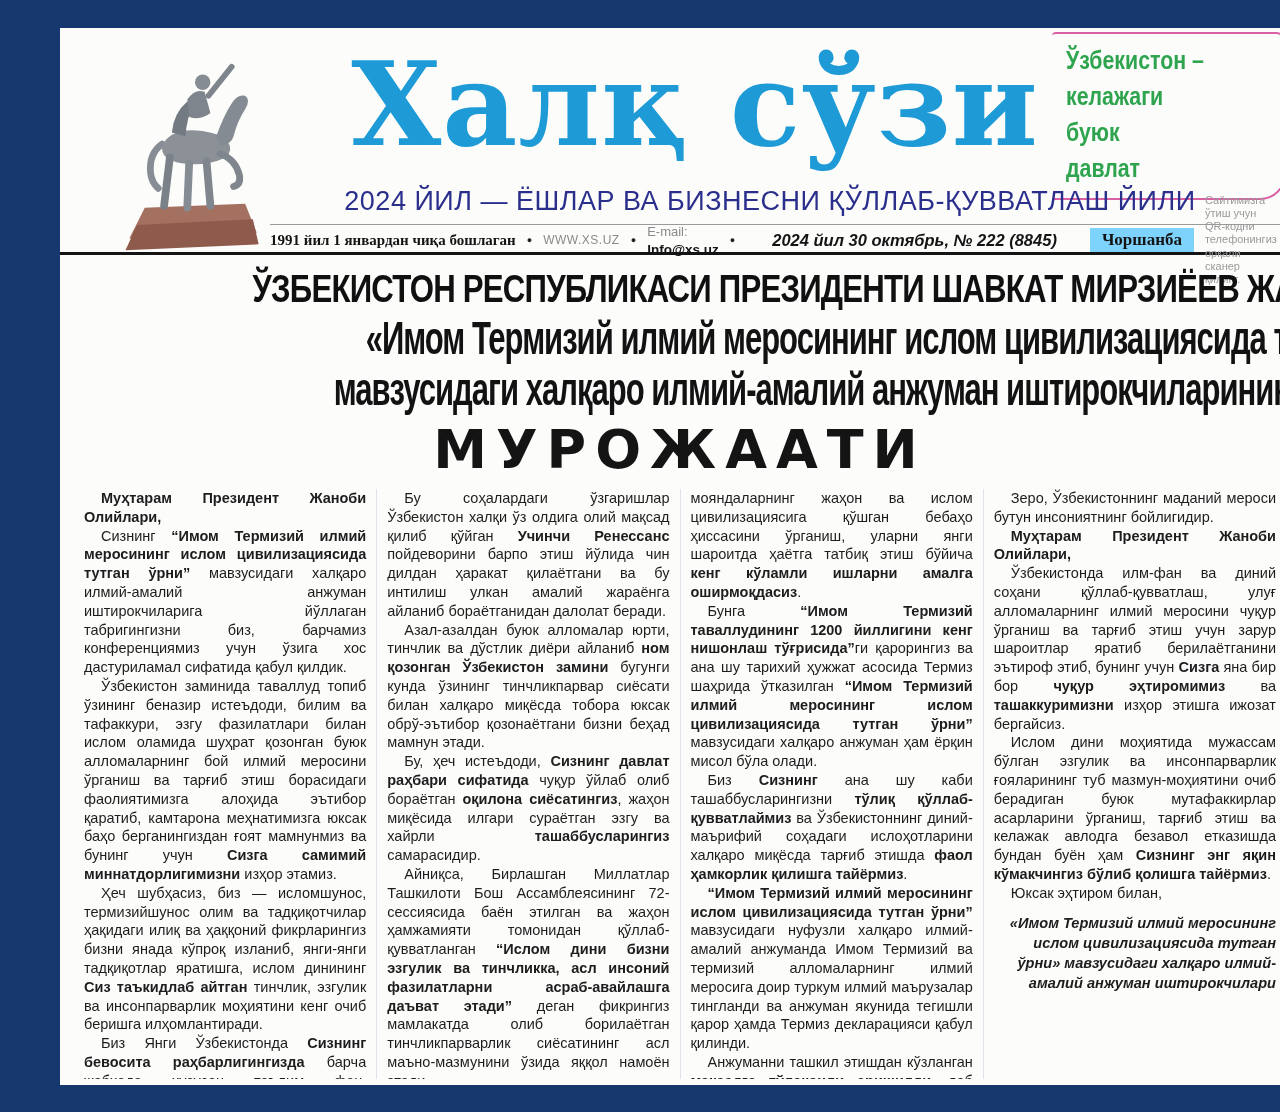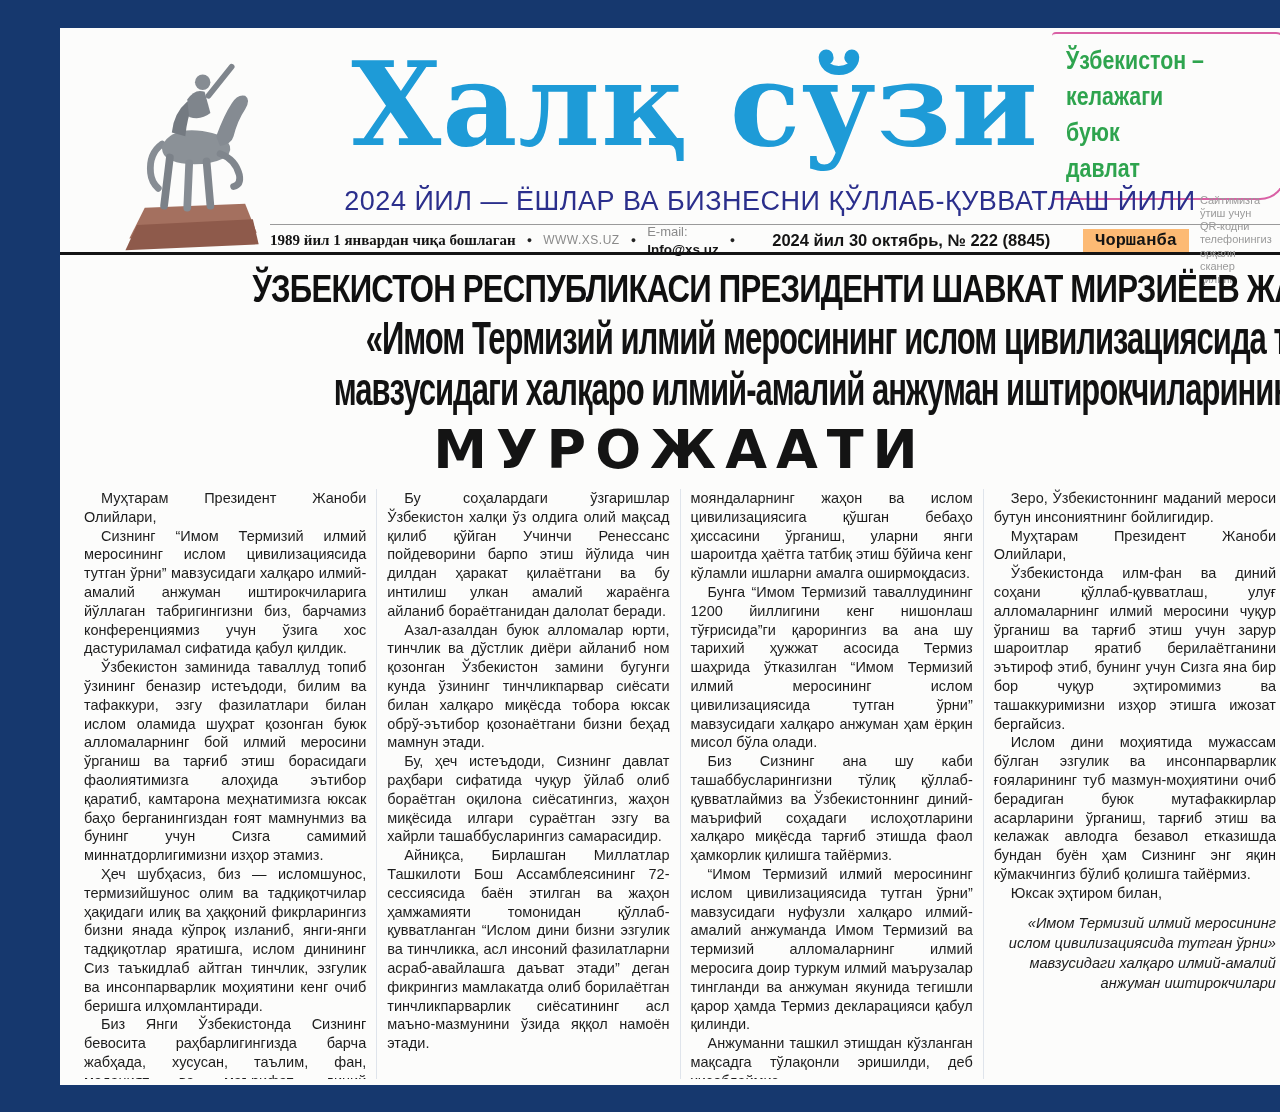--- a/index.html
+++ b/index.html
@@ -19,44 +19,44 @@
              transform:scaleX(.82);transform-origin:left center;white-space:nowrap;}
   .slogan{position:absolute;left:240px;top:158px;width:940px;text-align:center;
           font-weight:normal;font-size:27px;color:#2b2f8c;letter-spacing:.5px;white-space:nowrap;}
   .infobar{position:absolute;left:210px;right:0;top:196px;height:28px;border-top:1px solid #9a9a9a;
            display:flex;align-items:center;gap:11px;padding-top:1px;}
   .founded{font-family:"Liberation Serif",serif;font-weight:bold;font-size:15px;color:#141414;white-space:nowrap;}
   .dot{font-size:9px;color:#222;}
   .site{font-size:12px;color:#8a8a8a;letter-spacing:.5px;}
   .email-label{font-size:13px;color:#8a8a8a;}
   .email{font-size:13.5px;font-weight:bold;color:#141414;}
-  .issue{font-size:16.5px;font-weight:bold;color:#141414;margin-left:26px;white-space:nowrap;}
-  .weekday{font-family:Liberation Mono, monospace;font-weight:bold;font-size:17px;color:#141414;
-           background:#fdba74;padding:2px 12px;margin-left:22px;white-space:nowrap;}
+  .issue{font-size:16.5px;font-weight:bold;color:#141414;margin-left:26px;white-space:nowrap;font-style:italic;}
+  .weekday{font-family:Liberation Serif, serif;font-weight:bold;font-size:17px;color:#141414;
+           background:#7dd3fc;padding:2px 12px;margin-left:22px;white-space:nowrap;}
   .qr-note{font-size:11px;line-height:1.2;color:#9a9a9a;width:118px;}
   .qr{width:30px;height:30px;flex:0 0 auto;}
 
   
   .article{padding:0 24px;}
   .kicker{text-align:center;margin-top:12px;font-weight:bold;font-size:39px;line-height:44px;color:#101010;}
   .cond-k{display:inline-block;transform:scaleX(.80);transform-origin:center;white-space:nowrap;letter-spacing:-1px;}
   .hl{text-align:center;font-weight:bold;font-size:47px;line-height:49px;color:#121212;margin-top:2px;}
   .cond-h{display:inline-block;transform:scaleX(.66);transform-origin:center;white-space:nowrap;letter-spacing:-1.5px;}
   .big-title{text-align:center;font-family:"DejaVu Sans",sans-serif;font-weight:bold;font-size:54px;
              line-height:58px;letter-spacing:9px;color:#141414;margin:8px 0 10px;}
 
   
   .columns{display:flex;height:590px;overflow:hidden;margin-top:4px;}
   .col{flex:1 1 0;padding:0 10px;}
   .col:first-child{padding-left:0;}
   .col:last-child{padding-right:0;}
   .col + .col{border-left:1px solid #dfe4eb;}
   .para{margin:0;text-align:justify;font-size:14.5px;line-height:18.8px;color:#1d1d1d;}
   .indent{text-indent:17px;}
-  .bold{font-weight:normal;}
+  .bold{font-weight:bold;}
   .signature{text-align:right;font-style:italic;margin-top:10px;font-size:14.6px;line-height:20px;}
 </style>
 </head>
 <body>
 
 <div class="sheet">
 
   <header class="masthead-area">
 
     <div class="statue">
@@ -82,21 +82,21 @@
     <div class="motto">
       <div>Ўзбекистон –</div>
       <div>келажаги</div>
       <div>буюк</div>
       <div>давлат</div>
     </div>
 
     <div class="slogan">2024 ЙИЛ — ЁШЛАР ВА БИЗНЕСНИ ҚЎЛЛАБ-ҚУВВАТЛАШ ЙИЛИ</div>
 
     <div class="infobar">
-      <span class="founded">1989 йил 1 январдан чиқа бошлаган</span>
+      <span class="founded">1991 йил 1 январдан чиқа бошлаган</span>
       <span class="dot">●</span>
       <span class="site">WWW.XS.UZ</span>
       <span class="dot">●</span>
       <span>
         <span class="email-label">E-mail:</span>
         <span class="email">Info@xs.uz</span>
       </span>
       <span class="dot">●</span>
       <span class="issue">2024 йил 30 октябрь, № 222 (8845)</span>
       <span class="weekday">Чоршанба</span>

